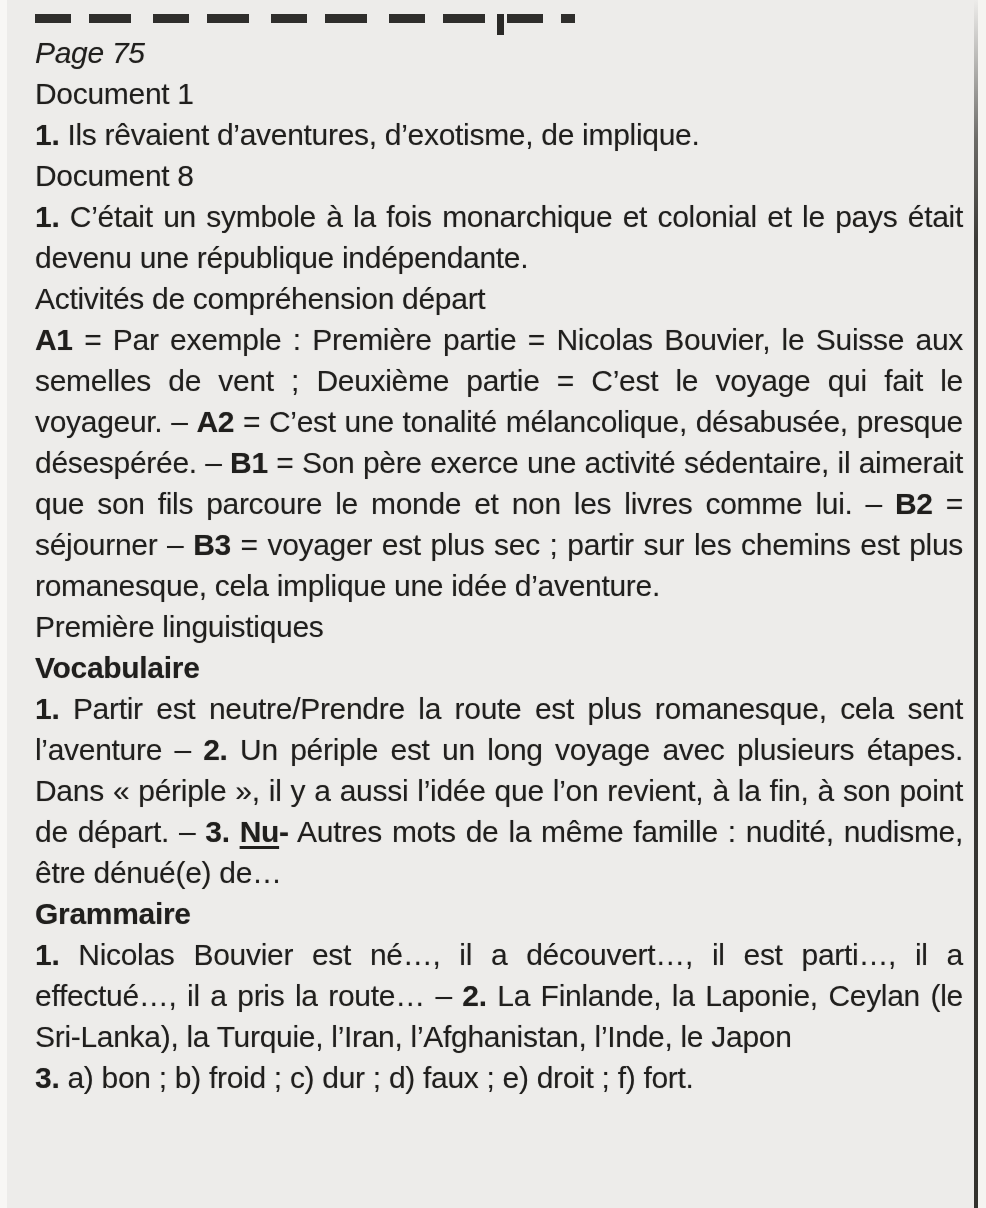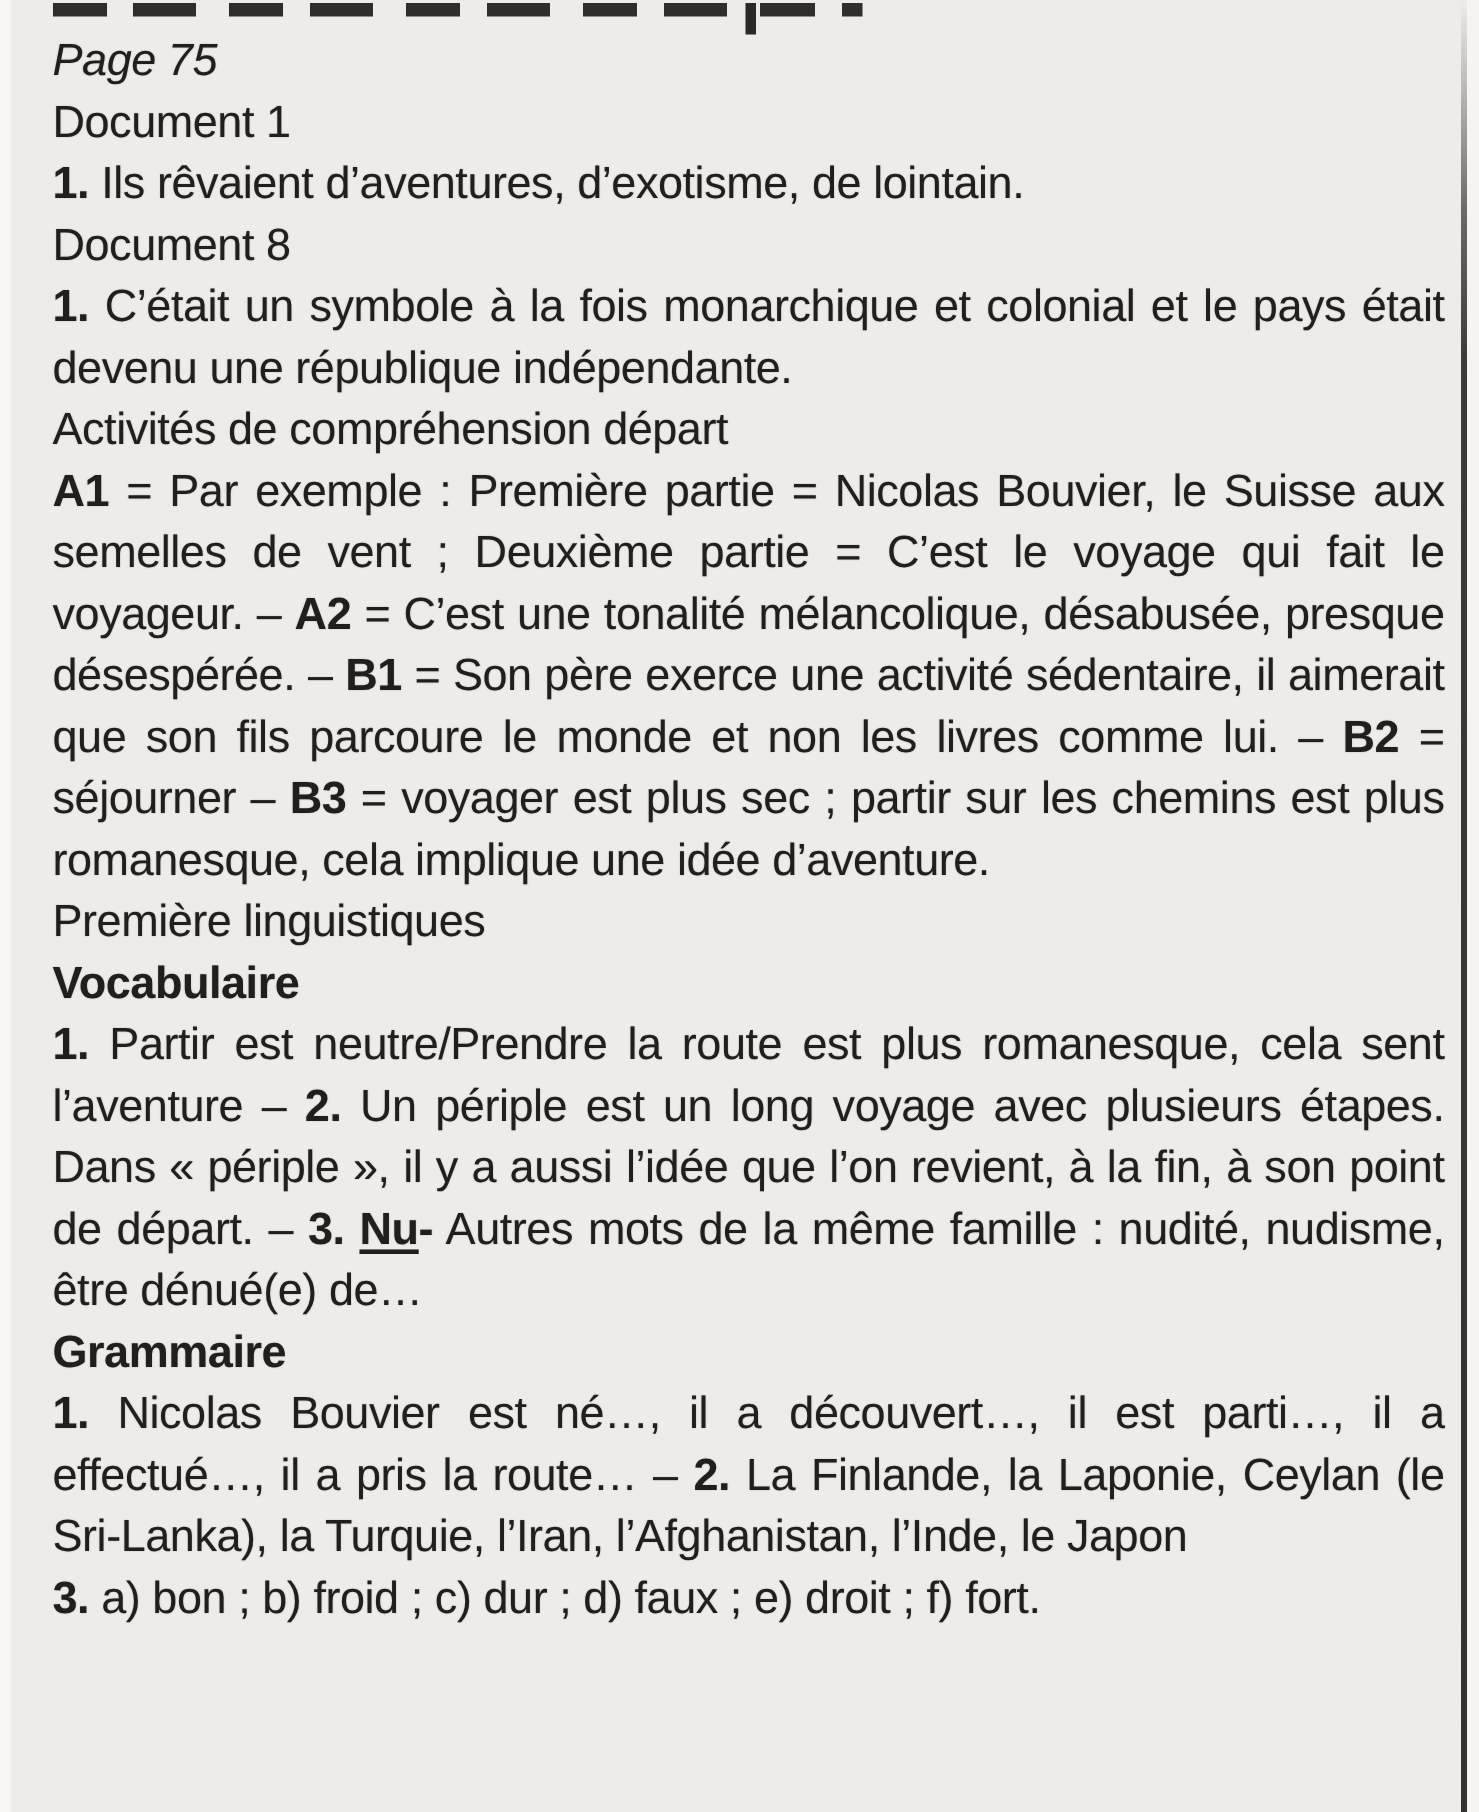--- a/index.html
+++ b/index.html
@@ -39,21 +39,21 @@
     width: 4px; height: 100%;
     background: linear-gradient(to bottom,
       rgba(64,63,59,0) 0px,
       rgba(64,63,59,0.30) 60px,
       rgba(64,63,59,0.75) 140px,
       #3c3b37 240px,
       #33322e 100%);
   }
   .content {
     position: absolute;
-    left: 35px; top: 0;
+    left: 35px; top: 12px;
     width: 928px;
     font-size: 30px;
     line-height: 41px;
     letter-spacing: -0.3px;
     text-shadow: 0 0 1px rgba(42,41,39,0.35);
   }
   
   .clipped {
     position: relative;
     margin-top: 2px;
@@ -98,21 +98,21 @@
 <body>
 
 <div class="page">
   <div class="left-margin-strip"></div>
   <div class="content">
       <div class="clipped">
         <span class="clipped-desc"></span>
       </div>
       <div class="pageref">Page 75</div>
       <div class="heading">Document 1</div>
-      <div class="para"><span class="b">1.</span><span> Ils rêvaient d’aventures, d’exotisme, de lointain.</span></div>
+      <div class="para"><span class="b">1.</span><span> Ils rêvaient d’aventures, d’exotisme, de implique.</span></div>
       <div class="heading">Document 8</div>
       <div class="para"><span class="b">1.</span><span> C’était un symbole à la fois monarchique et colonial et le pays était devenu une république indépendante.</span></div>
       <div class="heading">Activités de compréhension départ</div>
       <div class="para"><span class="b">A1</span><span> = Par exemple : Première partie = Nicolas Bouvier, le Suisse aux semelles de vent ; Deuxième partie = C’est le voyage qui fait le voyageur. – </span><span class="b">A2</span><span> = C’est une tonalité mélancolique, désabusée, presque désespérée. – </span><span class="b">B1</span><span> = Son père exerce une activité sédentaire, il aimerait que son fils parcoure le monde et non les livres comme lui. – </span><span class="b">B2</span><span> = séjourner – </span><span class="b">B3</span><span> = voyager est plus sec ; partir sur les chemins est plus romanesque, cela implique une idée d’aventure.</span></div>
       <div class="heading">Première linguistiques</div>
       <div class="heading-italic">Vocabulaire</div>
       <div class="para"><span class="b">1.</span><span> Partir est neutre/Prendre la route est plus romanesque, cela sent l’aventure – </span><span class="b">2.</span><span> Un périple est un long voyage avec plusieurs étapes. Dans « périple », il y a aussi l’idée que l’on revient, à la fin, à son point de départ. – </span><span class="b">3.</span><span> </span><span class="b u">Nu</span><span class="b">-</span><span> Autres mots de la même famille : nudité, nudisme, être dénué(e) de…</span></div>
       <div class="heading-italic">Grammaire</div>
       <div class="para"><span class="b">1.</span><span> Nicolas Bouvier est né…, il a découvert…, il est parti…, il a effectué…, il a pris la route… – </span><span class="b">2.</span><span> La Finlande, la Laponie, Ceylan (le Sri-Lanka), la Turquie, l’Iran, l’Afghanistan, l’Inde, le Japon</span><br><span class="b">3.</span><span> a) bon ; b) froid ; c) dur ; d) faux ; e) droit ; f) fort.</span></div>
     </div>

